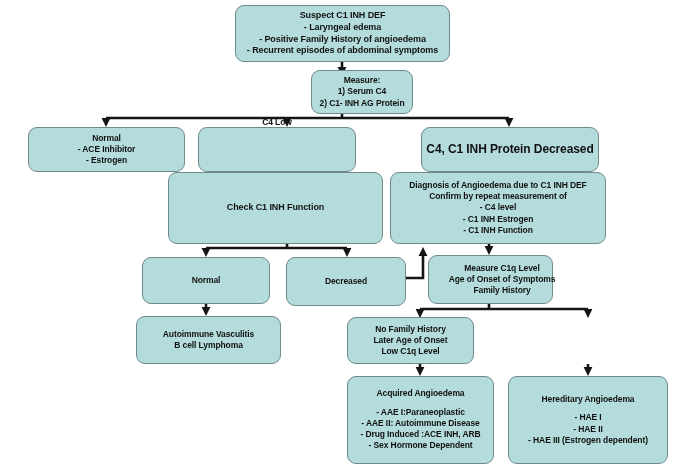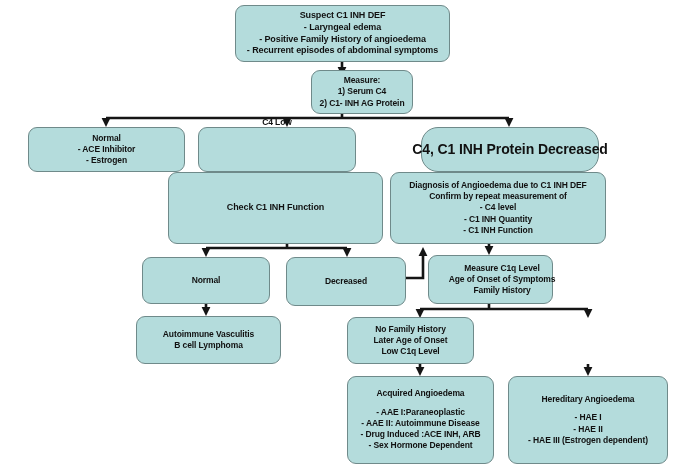--- a/index.html
+++ b/index.html
@@ -117,33 +117,33 @@
     <span class="ln">Normal</span>
     <span class="ln">- ACE Inhibitor</span>
     <span class="ln">-  Estrogen</span>
   </div>
 
   <div class="node" style="left:198px; top:127px; width:158px; height:45px; font-size:8.5px;gap:43px;">
     <span class="ln">C4 Low</span>
     <span class="ln">C1 INH Protein Normal / Elevated</span>
   </div>
 
-  <div class="node" style="left:421px; top:127px; width:178px; height:45px; font-size:14px;border-radius:17px;">
+  <div class="node" style="left:421px; top:127px; width:178px; height:45px; font-size:12px;">
     <span class="ln">C4, C1 INH Protein Decreased</span>
   </div>
 
   <div class="node" style="left:168px; top:172px; width:215px; height:72px; font-size:9px;">
     <span class="ln">Check C1 INH Function</span>
   </div>
 
   <div class="node" style="left:390px; top:172px; width:216px; height:72px; font-size:8.5px;">
     <span class="ln">Diagnosis of Angioedema due to C1 INH DEF</span>
     <span class="ln">Confirm by repeat measurement of</span>
     <span class="ln">- C4 level</span>
-    <span class="ln">- C1 INH Quantity</span>
+    <span class="ln">- C1 INH Estrogen</span>
     <span class="ln">- C1 INH Function</span>
   </div>
 
   <div class="node" style="left:142px; top:257px; width:128px; height:47px; font-size:8.5px;">
     <span class="ln">Normal</span>
   </div>
 
   <div class="node" style="left:286px; top:257px; width:120px; height:49px; font-size:8.5px;">
     <span class="ln">Decreased</span>
   </div>

